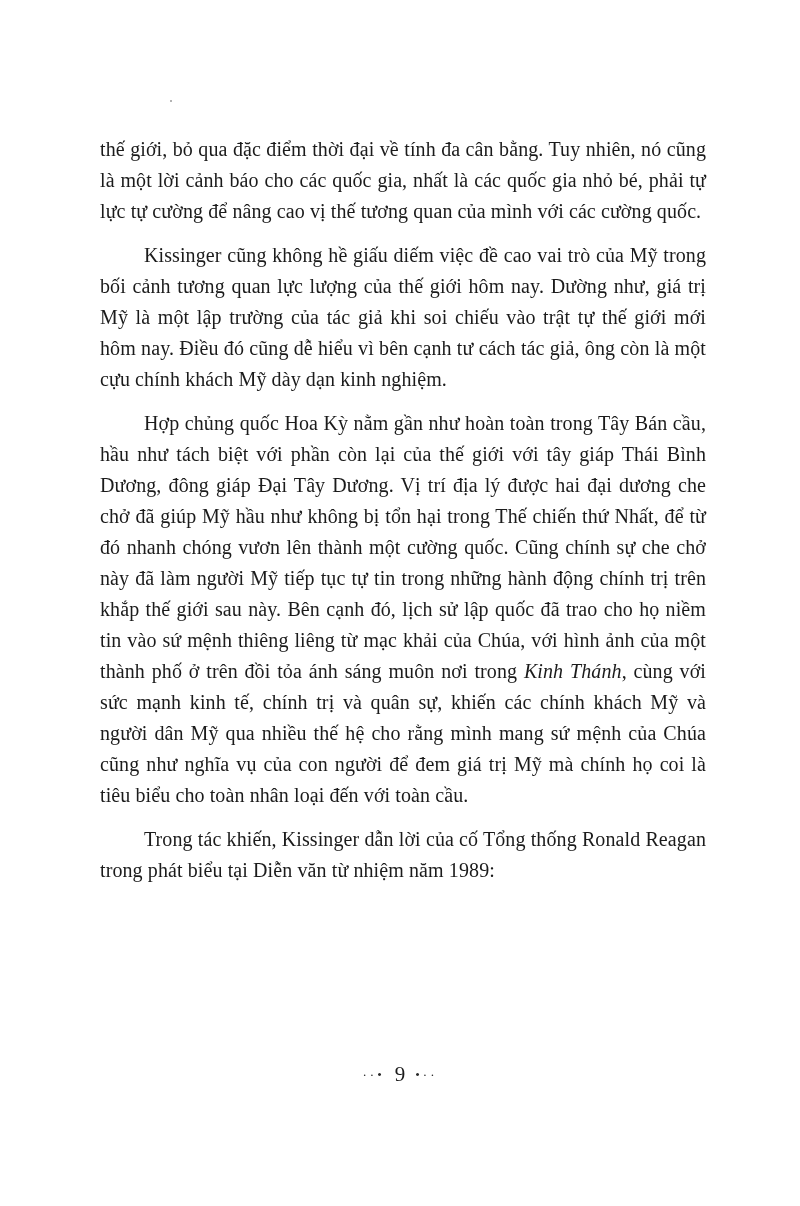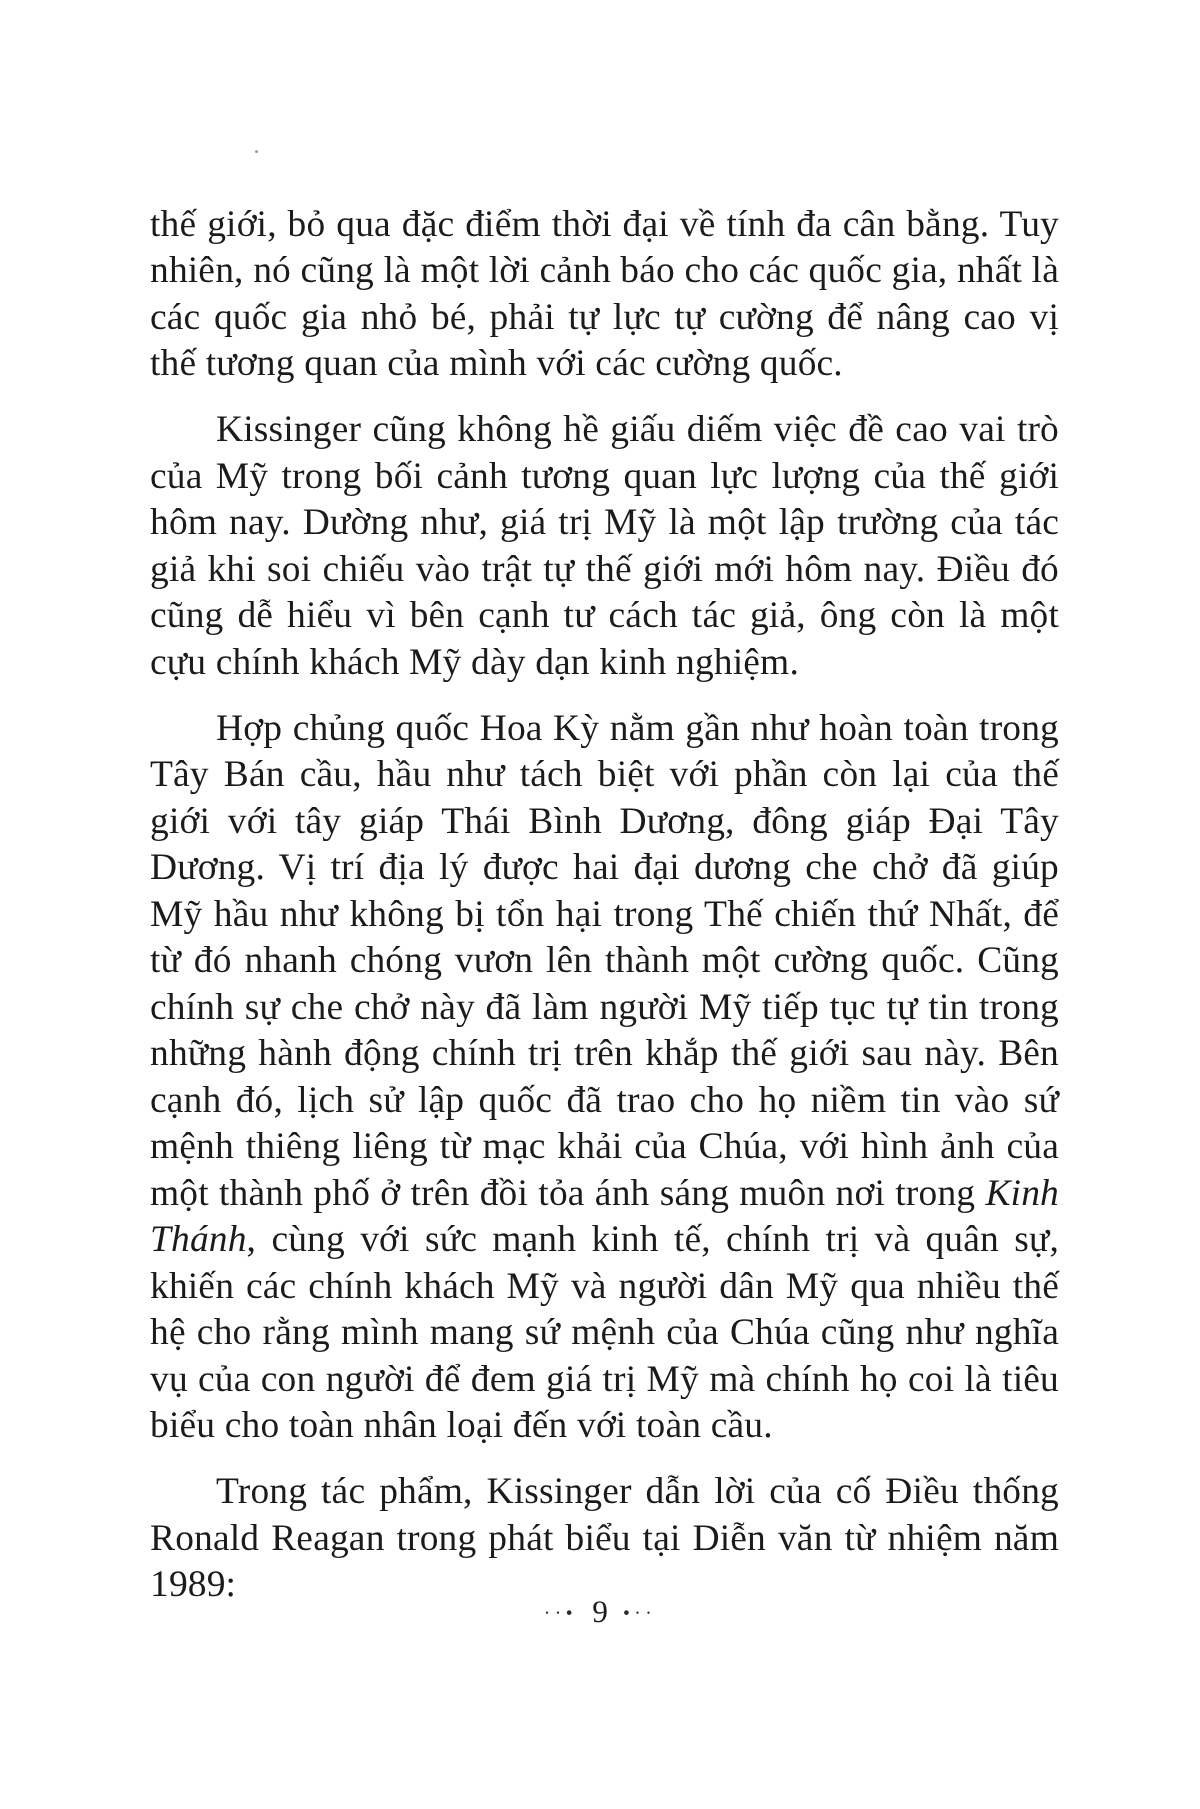--- a/index.html
+++ b/index.html
@@ -17,21 +17,21 @@
     overflow: hidden;
   }
   .text-block {
     position: absolute;
     left: 100px;
     top: 134px;
     width: 606px;
   }
   p.para {
     margin: 0 0 13px 0;
-    font-size: 25px;
+    font-size: 20px;
     line-height: 31px;
     text-align: justify;
     letter-spacing: 0.1px;
     font-family: Liberation Serif, serif;
   }
   p.para.indent {
     text-indent: 44px;
   }
   p.para em {
     font-style: italic;
@@ -71,19 +71,19 @@
 </head>
 <body>
 
 <div class="page">
   <div class="speck"></div>
 
   <div class="text-block">
       <p class="para"><span>thế giới, bỏ qua đặc điểm thời đại về tính đa cân bằng. Tuy nhiên, nó cũng là một lời cảnh báo cho các quốc gia, nhất là các quốc gia nhỏ bé, phải tự lực tự cường để nâng cao vị thế tương quan của mình với các cường quốc.</span></p>
       <p class="para indent"><span>Kissinger cũng không hề giấu diếm việc đề cao vai trò của Mỹ trong bối cảnh tương quan lực lượng của thế giới hôm nay. Dường như, giá trị Mỹ là một lập trường của tác giả khi soi chiếu vào trật tự thế giới mới hôm nay. Điều đó cũng dễ hiểu vì bên cạnh tư cách tác giả, ông còn là một cựu chính khách Mỹ dày dạn kinh nghiệm.</span></p>
       <p class="para indent"><span>Hợp chủng quốc Hoa Kỳ nằm gần như hoàn toàn trong Tây Bán cầu, hầu như tách biệt với phần còn lại của thế giới với tây giáp Thái Bình Dương, đông giáp Đại Tây Dương. Vị trí địa lý được hai đại dương che chở đã giúp Mỹ hầu như không bị tổn hại trong Thế chiến thứ Nhất, để từ đó nhanh chóng vươn lên thành một cường quốc. Cũng chính sự che chở này đã làm người Mỹ tiếp tục tự tin trong những hành động chính trị trên khắp thế giới sau này. Bên cạnh đó, lịch sử lập quốc đã trao cho họ niềm tin vào sứ mệnh thiêng liêng từ mạc khải của Chúa, với hình ảnh của một thành phố ở trên đồi tỏa ánh sáng muôn nơi trong </span><em>Kinh Thánh</em><span>, cùng với sức mạnh kinh tế, chính trị và quân sự, khiến các chính khách Mỹ và người dân Mỹ qua nhiều thế hệ cho rằng mình mang sứ mệnh của Chúa cũng như nghĩa vụ của con người để đem giá trị Mỹ mà chính họ coi là tiêu biểu cho toàn nhân loại đến với toàn cầu.</span></p>
-      <p class="para indent"><span>Trong tác phẩm, Kissinger dẫn lời của cố Điều thống Ronald Reagan trong phát biểu tại Diễn văn từ nhiệm năm 1989:</span></p>
+      <p class="para indent"><span>Trong tác khiến, Kissinger dẫn lời của cố Tổng thống Ronald Reagan trong phát biểu tại Diễn văn từ nhiệm năm 1989:</span></p>
     </div>
 
   <div class="footer">
     <span class="dots">··•</span><span class="pagenum">9</span><span class="dots">•··</span>
   </div>
 </div>
 
 </body></html>

